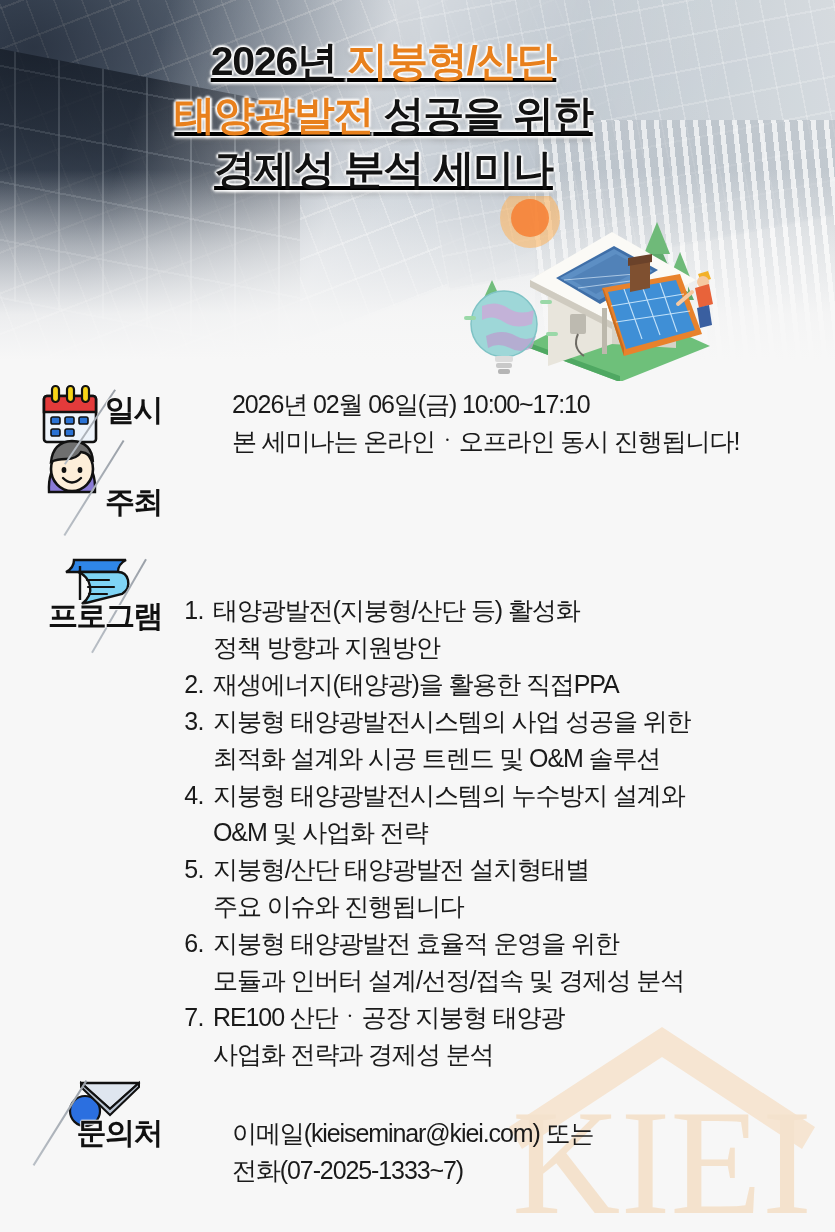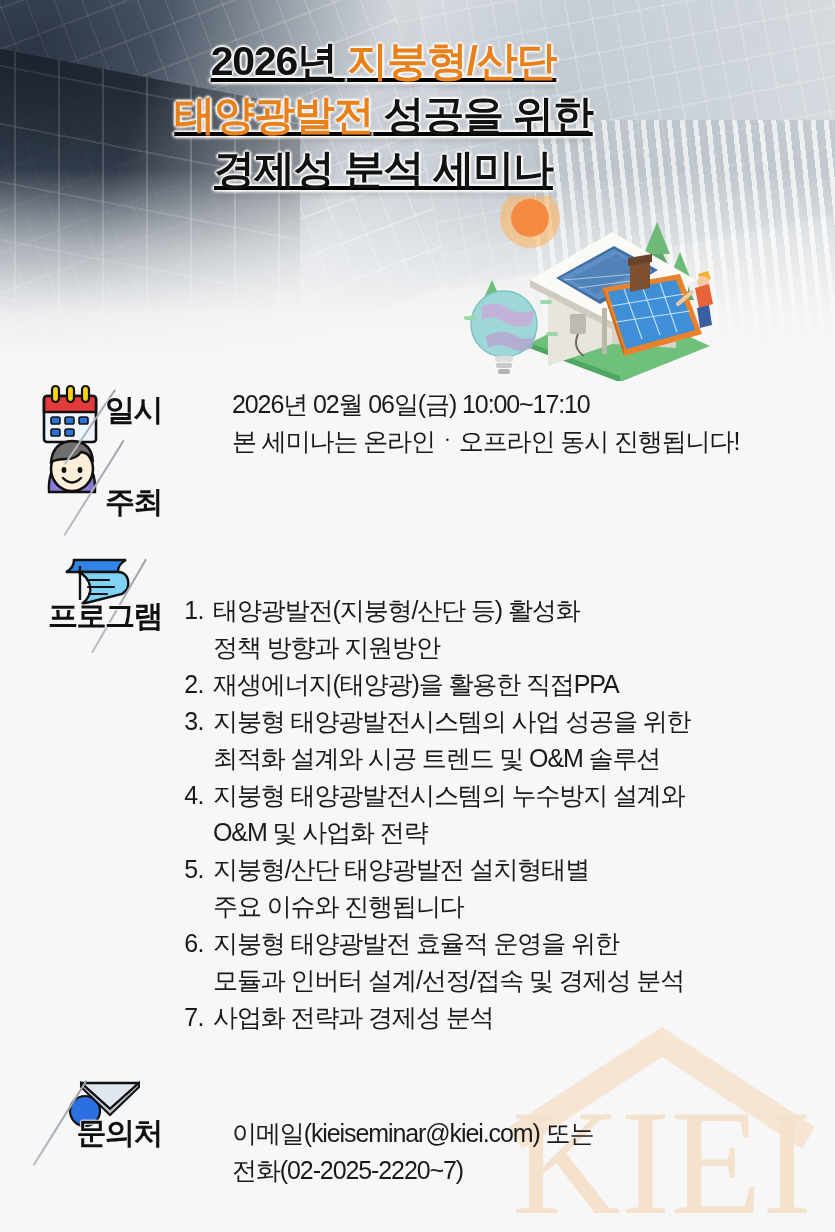--- a/index.html
+++ b/index.html
@@ -502,20 +502,21 @@
             <span class="prog-num">6.</span>
             <span class="prog-text">
               <div class="prog-line">지붕형 태양광발전 효율적 운영을 위한</div>
               <div class="prog-line">모듈과 인버터 설계/선정/접속 및 경제성 분석</div>
             </span>
           </li>
 
           <li class="prog-item">
             <span class="prog-num">7.</span>
             <span class="prog-text">
+              <div class="prog-line">RE100 산단ㆍ공장 지붕형 태양광</div>
               <div class="prog-line">사업화 전략과 경제성 분석</div>
             </span>
           </li>
 
         </ol>
       </div>
     </div>
 
     <div class="row row-contact">
       <div class="row-label">
@@ -526,21 +527,21 @@
               <path d="M18 8 h58 l-29 26 Z" fill="#dfe6ef" stroke="#111" stroke-width="2.4" stroke-linejoin="round"></path>
               <path d="M18 8 l29 26 l29 -26 l0 4 l-29 28 l-29 -28 Z" fill="#b9c4d2" stroke="#111" stroke-width="2"></path>
             </svg>
           </span>
           <span class="slash" style="left:-18px; top:-40px; height:100px; transform:rotate(32deg);"></span>
           <span class="label-text">문의처</span>
         </div>
       </div>
       <div class="row-body">
         <div class="body-line">이메일(kieiseminar@kiei.com) 또는</div>
-        <div class="body-line">전화(02-2025-2220~7)</div>
+        <div class="body-line">전화(07-2025-1333~7)</div>
       </div>
     </div>
 
   </div>
 
   <div class="title-block">
     <div class="title-line"><span>2026년 </span><span style="color: rgb(232, 128, 28);">지붕형/산단</span></div>
     <div class="title-line"><span style="color: rgb(232, 128, 28);">태양광발전</span><span> 성공을 위한</span></div>
     <div class="title-line"><span>경제성 분석 세미나</span></div>
   </div>

